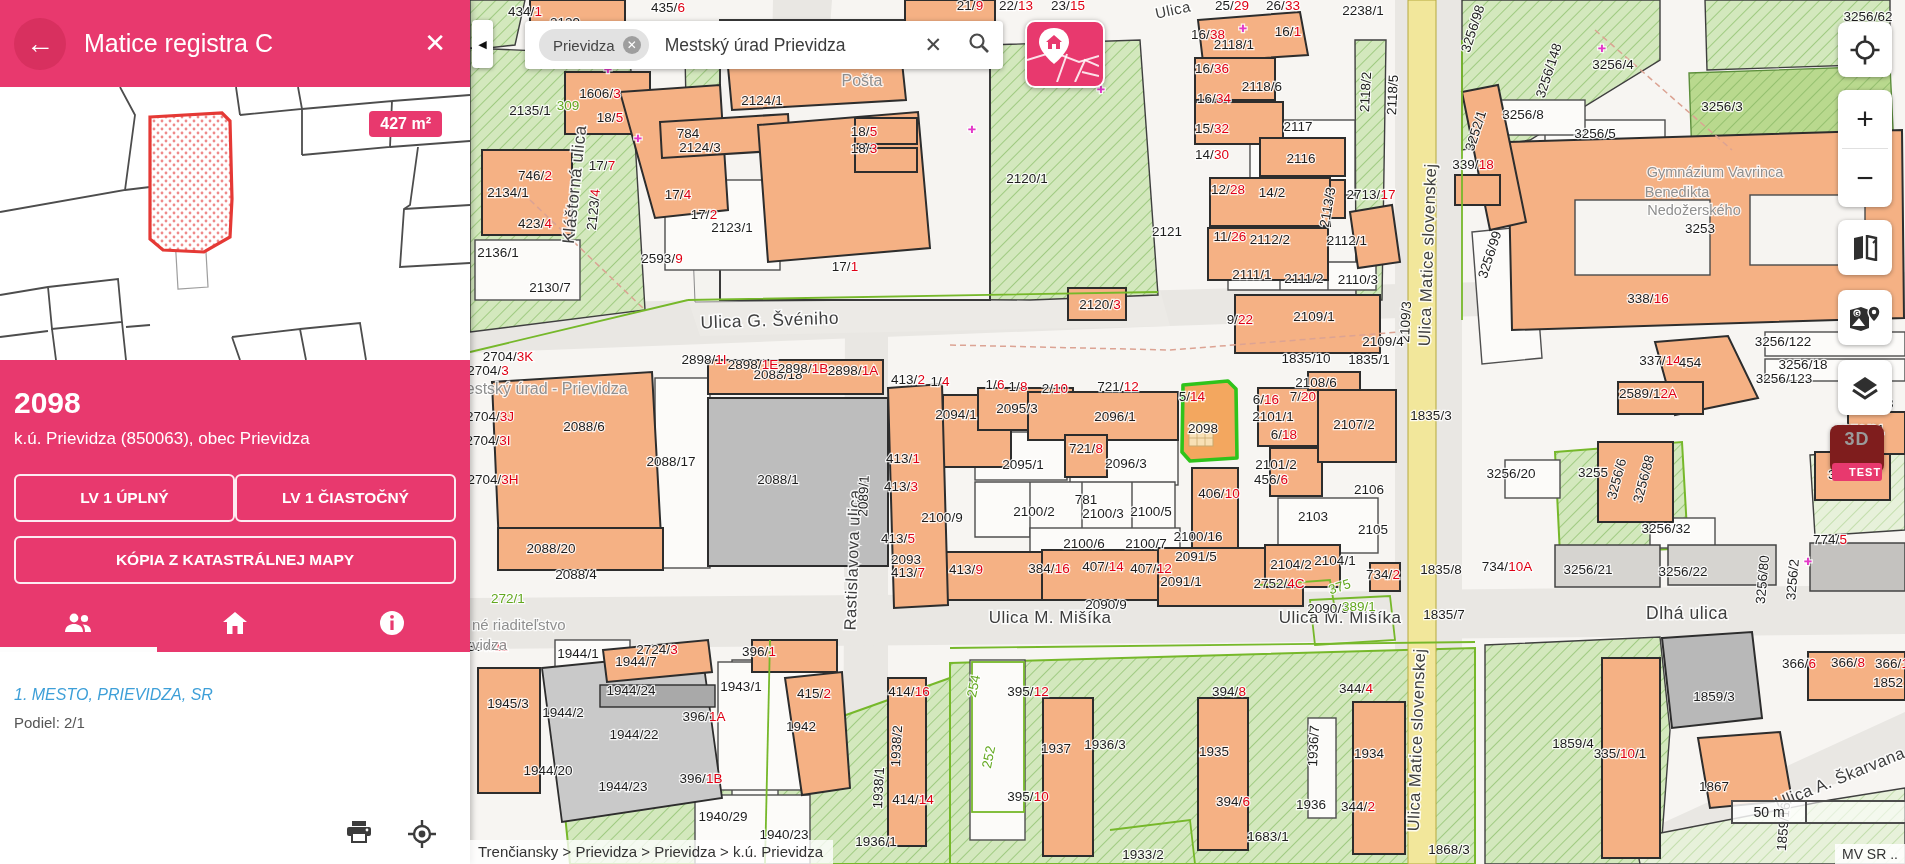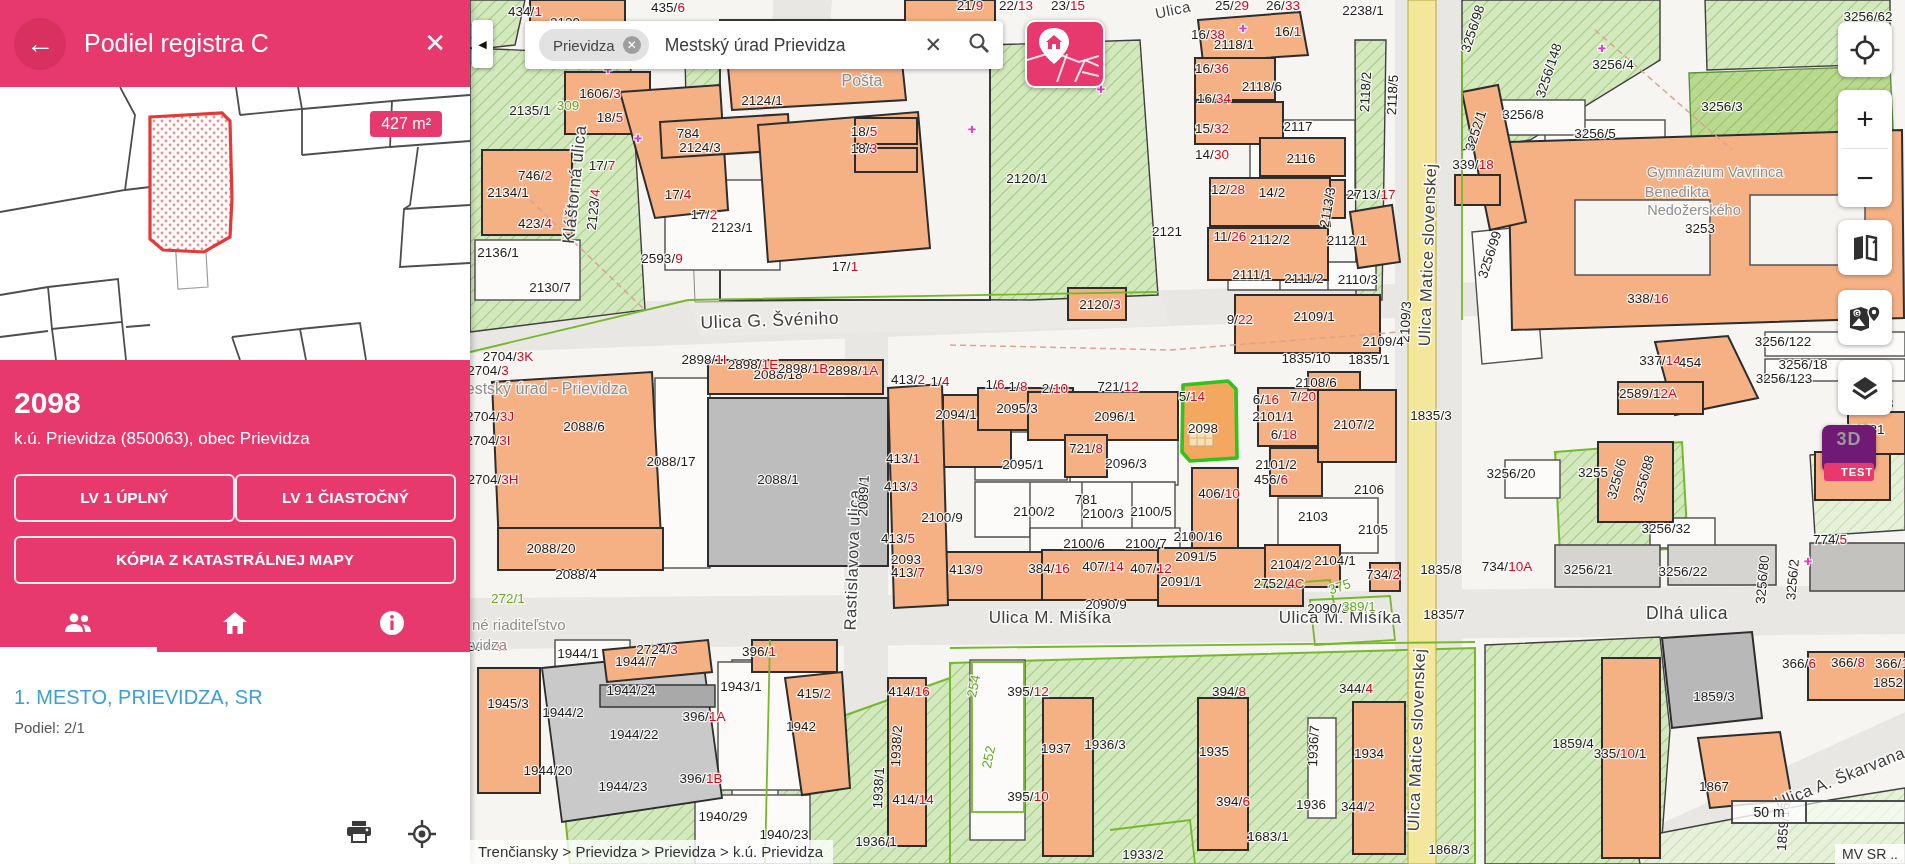--- a/index.html
+++ b/index.html
@@ -4,72 +4,72 @@
 <style>
   html,body{margin:0;padding:0;background:#fff;font-family:"Liberation Sans",sans-serif;}
   .app{position:relative;width:1905px;height:864px;overflow:hidden;display:flex;}
   
   .sidebar{position:relative;width:470px;height:864px;background:#fff;z-index:5;flex:0 0 auto;box-shadow:2px 0 6px rgba(0,0,0,.25);}
   .sb-header{height:87px;background:#e8396e;display:flex;align-items:center;color:#fff;}
   .back-btn{width:52px;height:52px;border-radius:50%;background:#d8305f;display:flex;align-items:center;justify-content:center;font-size:28px;margin-left:14px;cursor:pointer;}
   .sb-title{font-size:25px;font-weight:500;margin-left:18px;flex:1;}
   .close-btn{font-size:26px;margin-right:24px;cursor:pointer;}
   .preview{position:relative;height:273px;background:#fff;overflow:hidden;}
-  .area-badge{position:absolute;top:24px;right:28px;background:#e8396e;color:#fff;font-weight:400;font-size:16px;padding:4px 11px;border-radius:4px;}
+  .area-badge{position:absolute;top:24px;right:28px;background:#e8396e;color:#fff;font-weight:700;font-size:16px;padding:4px 11px;border-radius:4px;}
   .info{position:relative;height:292px;background:#e8396e;color:#fff;box-sizing:border-box;padding:0 14px;}
   .parcel-num{font-size:30px;font-weight:700;padding-top:26px;}
   .parcel-sub{font-size:17px;margin-top:9px;}
   .btn-row{display:flex;margin-top:25px;justify-content:center;}
   .obtn{flex:1;border:2px solid rgba(255,255,255,.9);border-radius:6px;color:#fff;font-weight:700;font-size:15.5px;text-align:center;padding:13px 0;background:transparent;cursor:pointer;white-space:nowrap;}
   .obtn-full{margin-top:14px;}
   .tab-row{position:absolute;bottom:0;left:0;right:0;height:58px;display:flex;}
   .tab{flex:1;display:flex;align-items:center;justify-content:center;cursor:pointer;}
   .tab-ind{position:absolute;bottom:0;left:0;width:33.4%;height:5px;background:#fdfdfd;}
   .owners{padding:34px 14px 0 14px;}
-  .owner-name{color:#3d9fd8;font-size:20px;cursor:pointer;}
+  .owner-name{color:#3d9fd8;font-size:16px;cursor:pointer;font-style:italic;}
   .owner-share{color:#555;font-size:15px;margin-top:10px;}
   .sb-foot{position:absolute;bottom:12px;left:0;right:0;display:flex;justify-content:flex-end;gap:36px;padding-right:34px;}
   .sb-foot .ic{cursor:pointer;}
   
   .map{position:relative;flex:1;height:864px;overflow:hidden;background:#f7f5f2;}
   .map svg.base{position:absolute;left:0;top:0;}
   
   .collapse-tab{position:absolute;left:2px;top:20px;width:21px;height:48px;background:#fff;border-radius:4px;box-shadow:0 1px 4px rgba(0,0,0,.4);display:flex;align-items:center;justify-content:center;font-size:11px;color:#111;cursor:pointer;z-index:9;}
   .searchbar{position:absolute;left:55px;top:21px;width:478px;height:48px;background:#fff;border-radius:4px;box-shadow:0 1px 5px rgba(0,0,0,.35);display:flex;align-items:center;z-index:9;}
   .chip{display:flex;align-items:center;background:#e2e2e2;border-radius:16px;height:32px;margin-left:14px;padding:0 8px 0 14px;font-size:15px;color:#454545;flex:0 0 auto;}
   .chip-x{width:18px;height:18px;border-radius:50%;background:#9e9e9e;color:#fff;font-size:12px;line-height:18px;text-align:center;margin-left:8px;cursor:pointer;}
   .searchbar input{flex:1;border:none;outline:none;font-size:17.5px;color:#3c3c3c;margin-left:14px;font-family:"Liberation Sans",sans-serif;background:transparent;min-width:0;}
   .sb-ic{font-size:21px;color:#4a4a4a;margin:0 13px;cursor:pointer;flex:0 0 auto;}
   .minimap-btn{position:absolute;left:555px;top:20px;width:76px;height:64px;background:#e8396e;border:2px solid #fff;border-radius:10px;box-shadow:0 1px 5px rgba(0,0,0,.35);z-index:9;cursor:pointer;overflow:hidden;}
   
   .rtool{position:absolute;right:13px;width:54px;z-index:9;}
   .rbtn{position:absolute;right:0;width:54px;background:#fff;border-radius:8px;box-shadow:0 1px 4px rgba(0,0,0,.35);display:flex;align-items:center;justify-content:center;cursor:pointer;}
   .zgroup{position:absolute;right:0;width:54px;background:#fff;border-radius:8px;box-shadow:0 1px 4px rgba(0,0,0,.35);}
   .zbtn{height:58px;display:flex;align-items:center;justify-content:center;font-size:30px;color:#222;cursor:pointer;}
   .zdiv{height:1px;background:#e0e0e0;margin:0 4px;}
-  .btn3d{position:absolute;right:16px;top:425px;width:54px;height:48px;background:#701a75;border-radius:8px;box-shadow:0 1px 4px rgba(0,0,0,.35);cursor:pointer;}
+  .btn3d{position:absolute;right:8px;top:425px;width:54px;height:48px;background:#7f1d1d;border-radius:8px;box-shadow:0 1px 4px rgba(0,0,0,.35);cursor:pointer;}
   .btn3d .t3d{text-align:center;font-size:18px;font-weight:700;color:#9a9a9a;margin-top:4px;letter-spacing:1px;}
   .test-badge{position:absolute;left:2px;right:2px;bottom:-8px;background:#e8396e;color:#fff;font-size:11px;font-weight:700;text-align:center;border-radius:3px;padding:3px 17px;letter-spacing:1px;}
   
   .breadcrumb{position:absolute;left:0;bottom:0;background:rgba(255,255,255,.78);color:#333;font-size:15px;padding:3px 10px 4px 8px;z-index:8;}
   .scalebar{position:absolute;right:0;bottom:40px;width:172px;height:20px;border:2px solid #4d4d4d;border-right:none;background:rgba(255,255,255,.55);display:flex;z-index:8;}
   .scale-cell{width:72px;border-right:2px solid #4d4d4d;font-size:14px;color:#222;text-align:center;line-height:20px;background:rgba(255,255,255,.6);}
   .attrib{position:absolute;right:0;bottom:0;background:rgba(255,255,255,.85);color:#333;font-size:14px;padding:2px 7px;z-index:8;margin-top:12px;}
 </style>
 </head>
 <body>
 
 <div class="app">
 
   <div class="sidebar">
     <div class="sb-header">
       <div class="back-btn">
           <span>←</span>
         </div>
-      <div class="sb-title">Podiel registra C</div>
+      <div class="sb-title">Matice registra C</div>
       <div class="close-btn"><span>✕</span></div>
     </div>
 
     <div class="preview">
       <svg width="470" height="273" viewBox="0 0 470 273">
         <defs>
           <pattern id="reddots" width="8" height="8" patternUnits="userSpaceOnUse">
             <rect width="8" height="8" fill="#ffffff"></rect>
             <circle cx="2" cy="2" r="1.4" fill="#ef8a8a"></circle>
             <circle cx="6" cy="6" r="1.4" fill="#ef8a8a"></circle>

